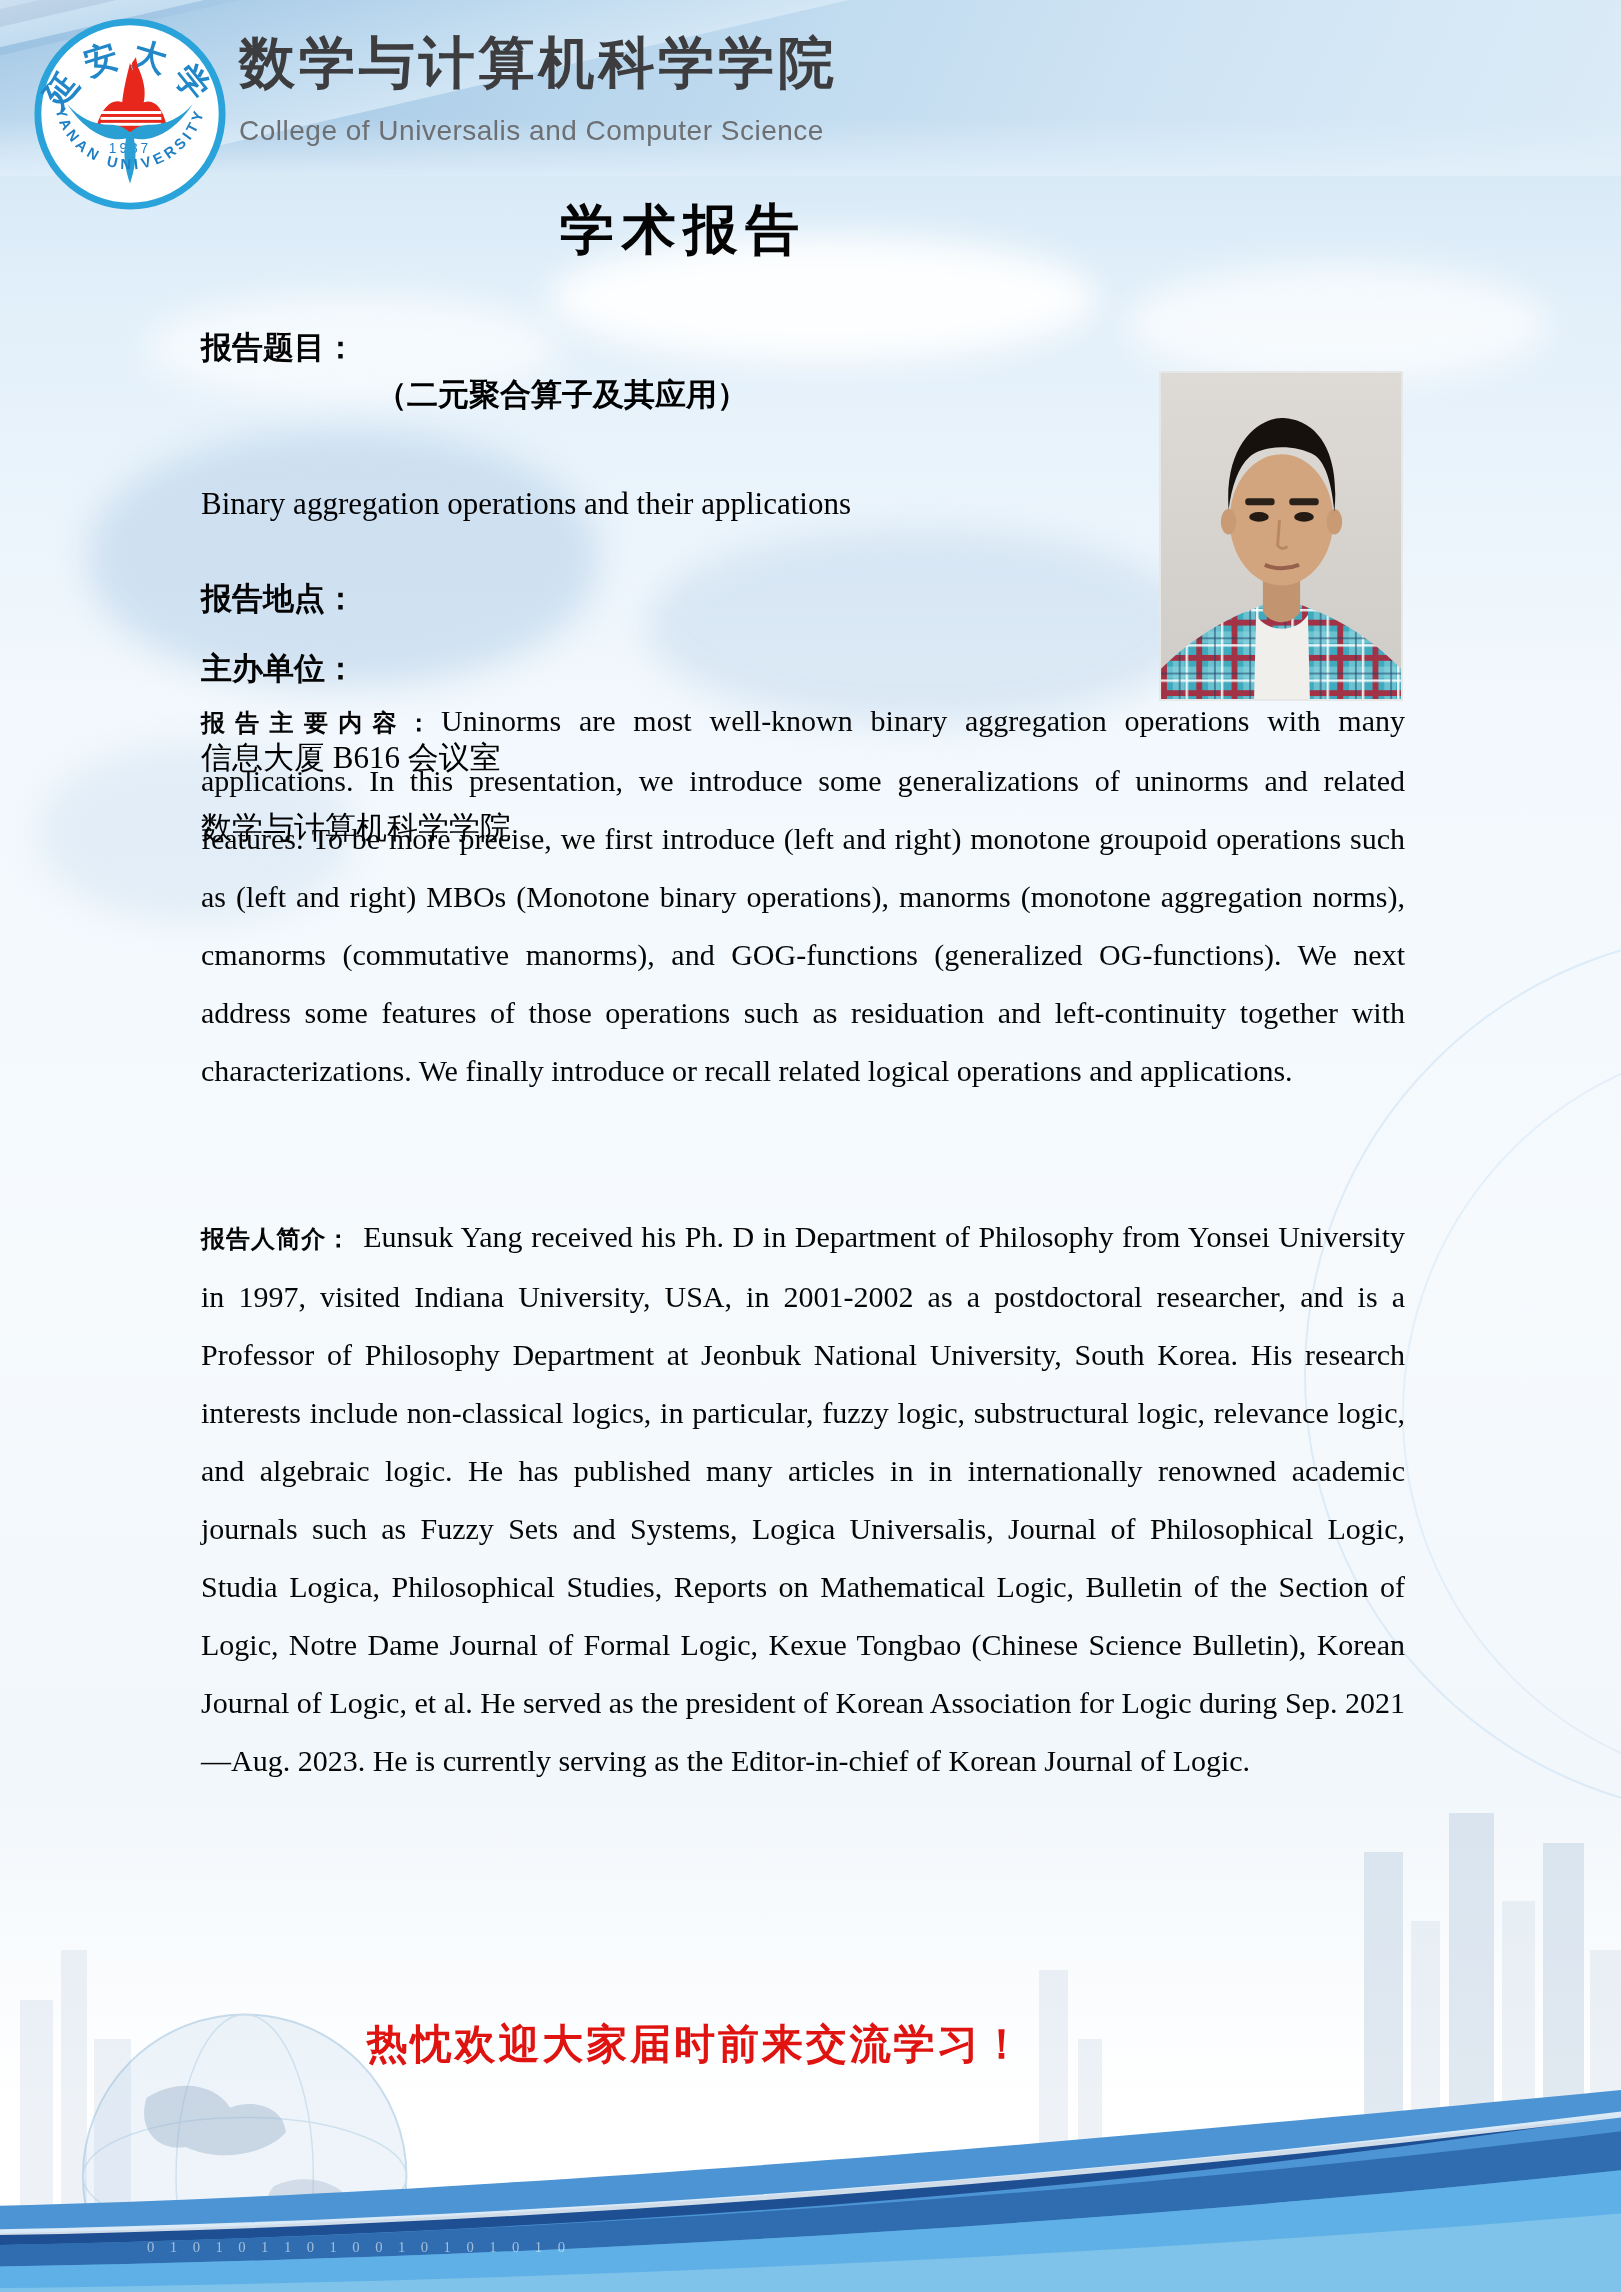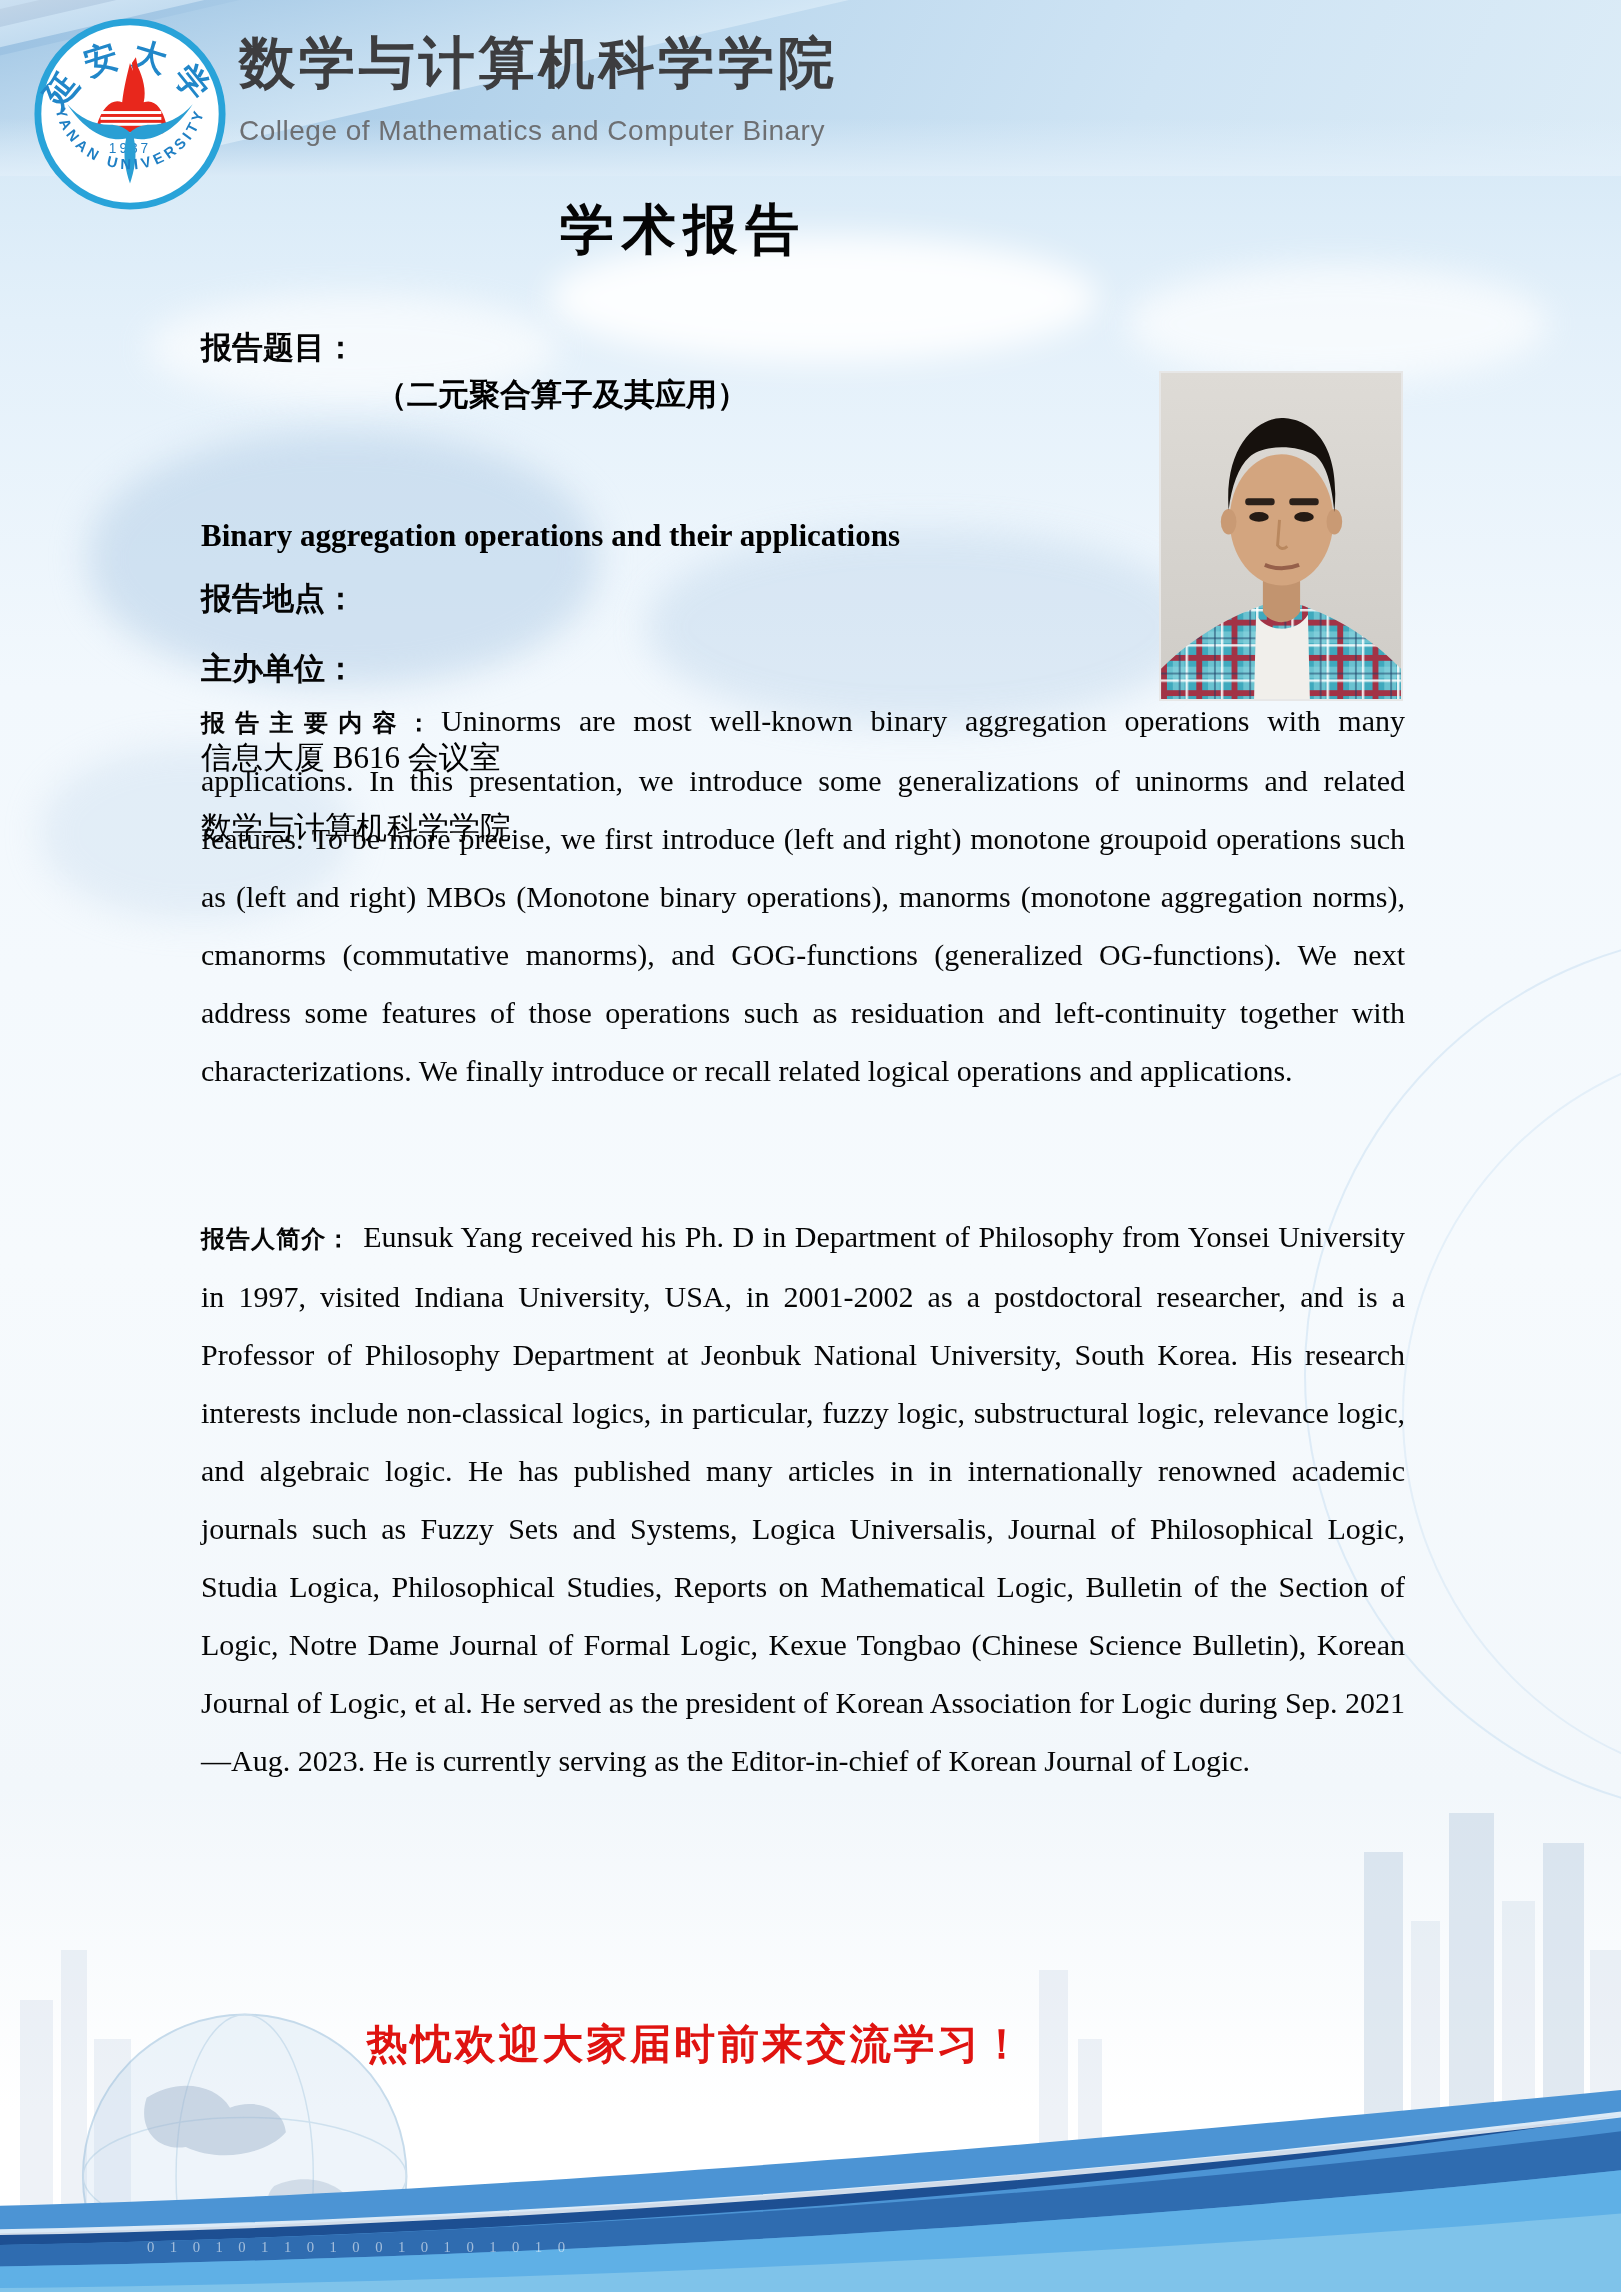--- a/index.html
+++ b/index.html
@@ -27,21 +27,21 @@
   .swirl{position:absolute;border:2.9px solid rgba(160,200,235,.28);border-radius:50%;}
   .bldg{position:absolute;background:rgba(170,192,214,.35);}
   .bldg.lt{background:rgba(176,198,218,.22);}
   
   .title{position:absolute;left:0;top:194px;width:1367px;margin:0;text-align:center;
     font-family:"Liberation Sans", sans-serif;font-weight:900;font-size:54px;letter-spacing:7.8px;color:#050505;}
   
   .drow{position:absolute;left:201px;display:flex;align-items:flex-start;white-space:nowrap;flex-direction:column;}
   .dlabel{font-family:"Liberation Sans", sans-serif;font-weight:900;font-size:31px;width:159px;flex:0 0 159px;color:#050505;}
   .dval{font-size:31px;}
-  .dval.bold{font-weight:bold;margin-top:32px;}
+  .dval.bold{font-weight:normal;}
   .dval.cjk{font-family:"Liberation Serif", serif;}
   .subline{position:absolute;left:376px;font-family:"Liberation Sans", sans-serif;font-weight:900;font-size:31px;white-space:nowrap;}
   
   .photo{position:absolute;left:1161px;top:373px;width:240px;height:326px;background:#d9d6d1;
     box-shadow:0 0 0 2px #e7e7e7;overflow:hidden;}
   
   .para{position:absolute;left:201px;width:1204px;font-size:30px;line-height:58px;text-align:justify;color:#060606;}
   .plabel{font-family:"Liberation Sans", sans-serif;font-weight:700;font-size:24px;}
   .plabel.gap{margin-right:11.8px;}
   
@@ -112,21 +112,21 @@
     </g>
     <text x="100" y="140" text-anchor="middle" fill="#1f7fc4" font-size="14" letter-spacing="3" font-family="'Liberation Sans', sans-serif">1937</text>
     <path fill="#2a9fd4" d="M36,90 C54,118 78,129 96,125 C92,143 96,159 100,171 C104,159 108,143 104,125 C122,129 146,118 164,90 C152,104 136,111 121,111 C113,111 106,113 100,119 C94,113 87,111 79,111 C64,111 48,104 36,90 Z"></path>
     <text fill="#1f7fc4" font-size="15" font-weight="bold" letter-spacing="4" font-family="'Liberation Sans', sans-serif">
       <textPath href="#botArc" startOffset="50%" text-anchor="middle">YANAN UNIVERSITY</textPath>
     </text>
   </svg>
 
   <div class="college">
     <div class="college-cn">数学与计算机科学学院</div>
-    <div class="college-en">College of Mathematics and Computer Binary</div>
+    <div class="college-en">College of Universalis and Computer Science</div>
   </div>
 
   <h1 class="title">学术报告</h1>
 
   <div class="photo">
     <svg width="240" height="326" viewBox="0 0 245 333">
       <defs>
         <pattern id="plaid" width="36" height="36" patternUnits="userSpaceOnUse">
           <rect width="36" height="36" fill="#3fa9bd"></rect>
           <rect y="12" width="36" height="12" fill="#8ed6e0" opacity=".55"></rect>

